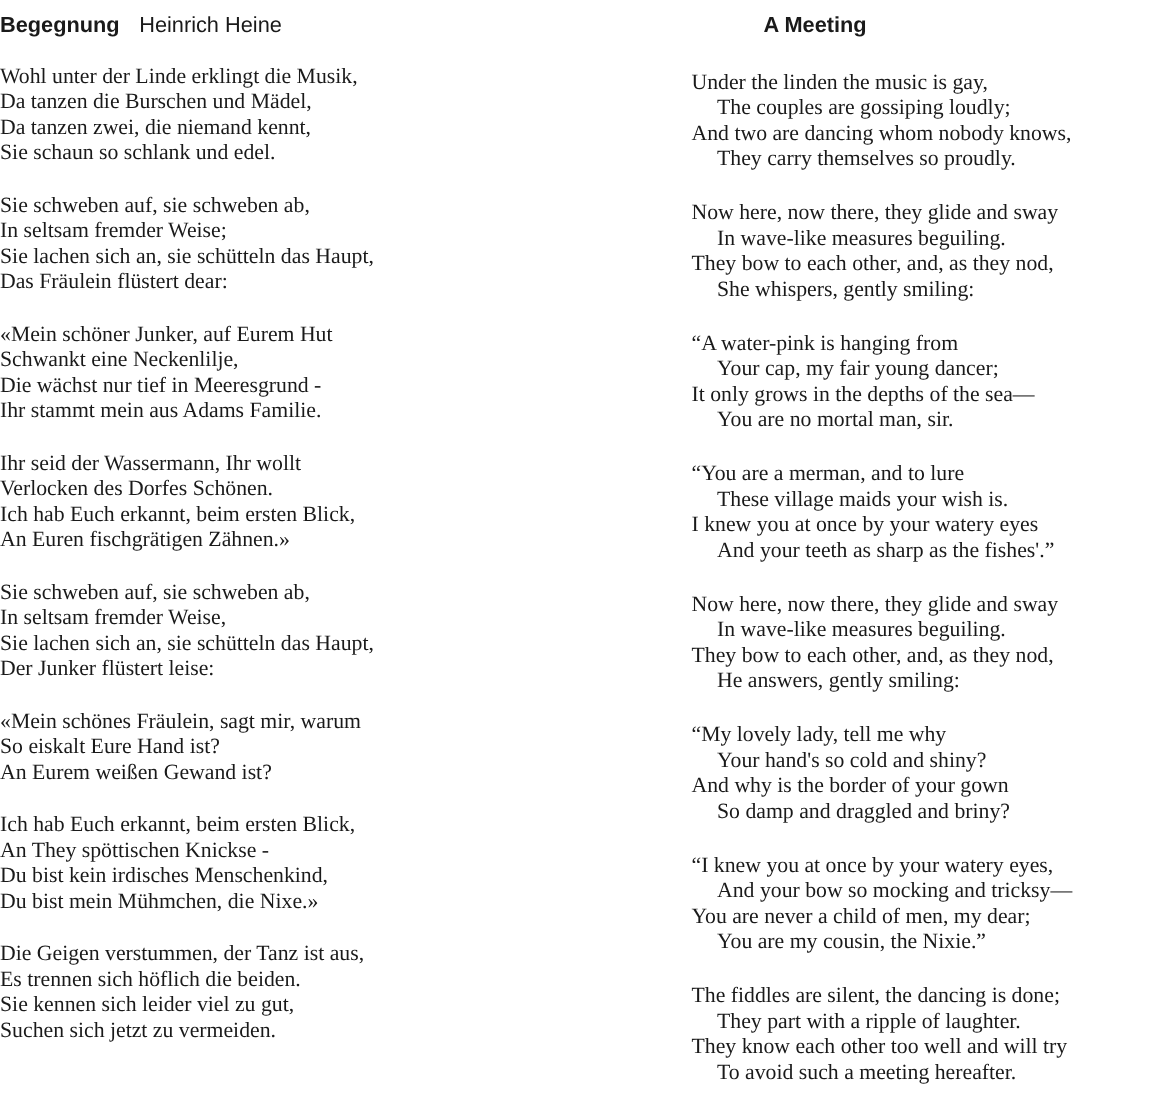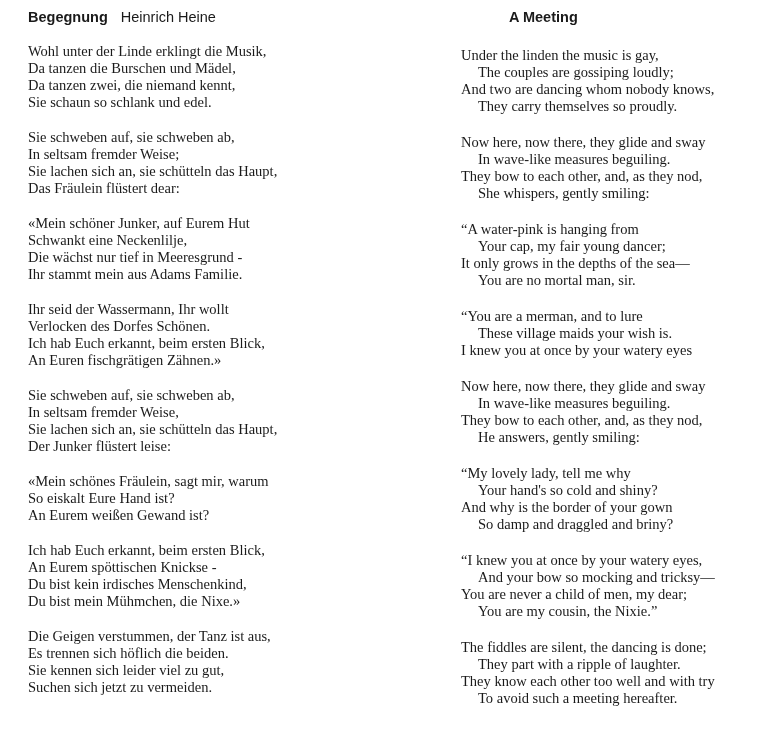--- a/index.html
+++ b/index.html
@@ -16,21 +16,21 @@
     font-size: 14.5px;
     line-height: 17px;
     color: #1a1a1a;
     overflow: hidden;
   }
   .column {
     position: absolute;
     top: 9px;
   }
   .column-left {
-    left: 28px;
+    left: 0;
     width: 445px;
   }
   .column-right {
     left: 461px;
     width: 310px;
   }
   .title-line {
     white-space: nowrap;
   }
   .column-left .title-line { margin-bottom: 17px; }
@@ -91,21 +91,21 @@
         <div class="line">Sie lachen sich an, sie schütteln das Haupt,</div>
         <div class="line">Der Junker flüstert leise:</div>
       </div>
       <div class="stanza">
         <div class="line">«Mein schönes Fräulein, sagt mir, warum</div>
         <div class="line">So eiskalt Eure Hand ist?</div>
         <div class="line">An Eurem weißen Gewand ist?</div>
       </div>
       <div class="stanza">
         <div class="line">Ich hab Euch erkannt, beim ersten Blick,</div>
-        <div class="line">An Eurem spöttischen Knickse -</div>
+        <div class="line">An They spöttischen Knickse -</div>
         <div class="line">Du bist kein irdisches Menschenkind,</div>
         <div class="line">Du bist mein Mühmchen, die Nixe.»</div>
       </div>
       <div class="stanza">
         <div class="line">Die Geigen verstummen, der Tanz ist aus,</div>
         <div class="line">Es trennen sich höflich die beiden.</div>
         <div class="line">Sie kennen sich leider viel zu gut,</div>
         <div class="line">Suchen sich jetzt zu vermeiden.</div>
       </div>
     </div>
@@ -131,20 +131,21 @@
       <div class="stanza">
         <div class="line">“A water-pink is hanging from</div>
         <div class="line">Your cap, my fair young dancer;</div>
         <div class="line">It only grows in the depths of the sea—</div>
         <div class="line">You are no mortal man, sir.</div>
       </div>
       <div class="stanza">
         <div class="line">“You are a merman, and to lure</div>
         <div class="line">These village maids your wish is.</div>
         <div class="line">I knew you at once by your watery eyes</div>
+        <div class="line">And your teeth as sharp as the fishes'.”</div>
       </div>
       <div class="stanza">
         <div class="line">Now here, now there, they glide and sway</div>
         <div class="line">In wave-like measures beguiling.</div>
         <div class="line">They bow to each other, and, as they nod,</div>
         <div class="line">He answers, gently smiling:</div>
       </div>
       <div class="stanza">
         <div class="line">“My lovely lady, tell me why</div>
         <div class="line">Your hand's so cold and shiny?</div>
@@ -153,17 +154,17 @@
       </div>
       <div class="stanza">
         <div class="line">“I knew you at once by your watery eyes,</div>
         <div class="line">And your bow so mocking and tricksy—</div>
         <div class="line">You are never a child of men, my dear;</div>
         <div class="line">You are my cousin, the Nixie.”</div>
       </div>
       <div class="stanza">
         <div class="line">The fiddles are silent, the dancing is done;</div>
         <div class="line">They part with a ripple of laughter.</div>
-        <div class="line">They know each other too well and with try</div>
+        <div class="line">They know each other too well and will try</div>
         <div class="line">To avoid such a meeting hereafter.</div>
       </div>
     </div>
 </div>
 
 </body></html>

